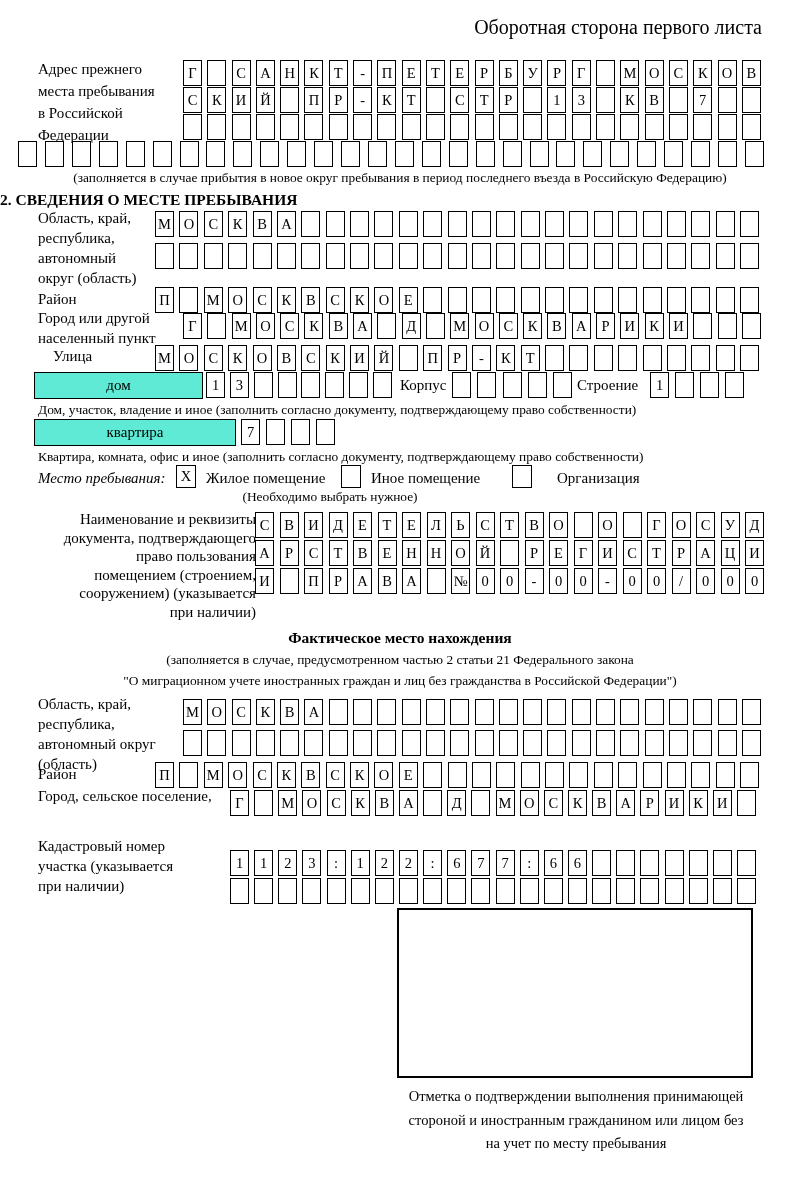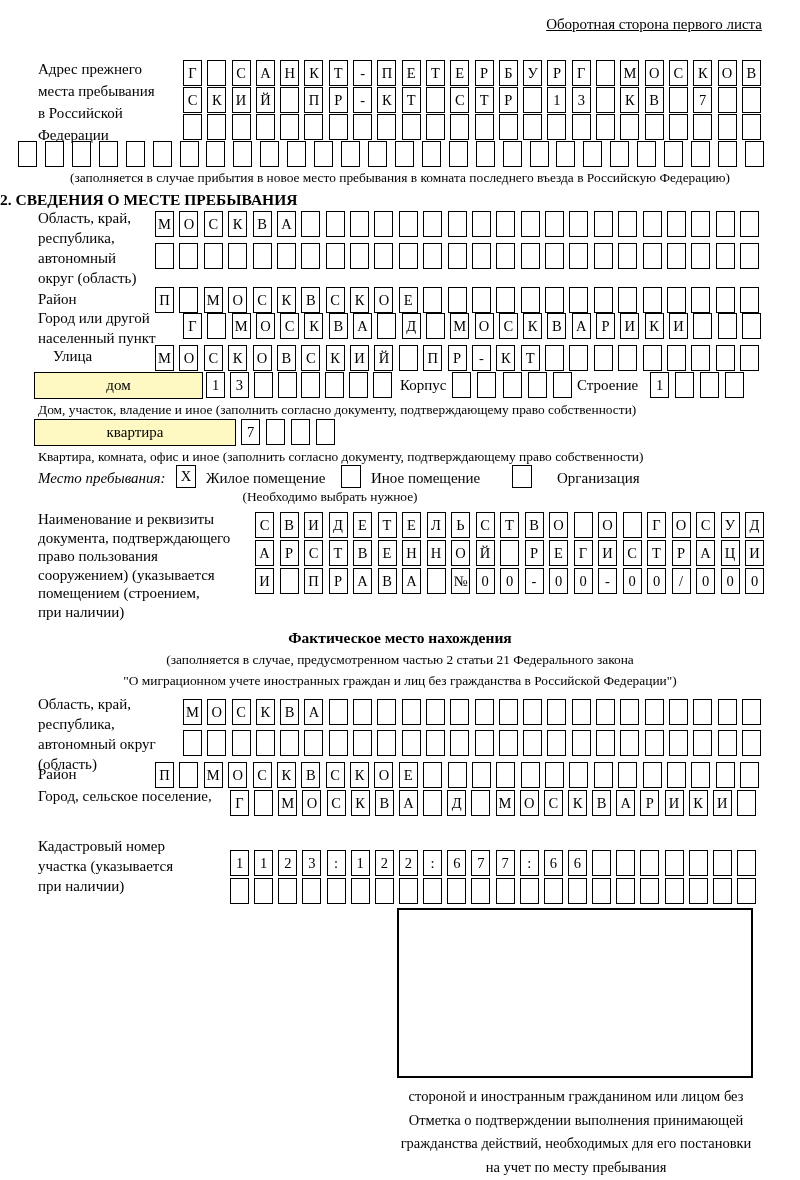--- a/index.html
+++ b/index.html
@@ -9,25 +9,25 @@
   .lh22{line-height:22px;}
   .lh18{line-height:18.5px;}
   .cap{position:absolute;font-size:13.4px;color:#000;white-space:nowrap;}
   .center{left:0;width:800px;text-align:center;}
   .title{position:absolute;font-weight:bold;font-size:15.5px;}
   .cells{position:absolute;display:flex;justify-content:space-between;}
   .cell{box-sizing:border-box;width:19px;height:26px;border:1.5px solid #000;
         display:flex;align-items:center;justify-content:center;
         font-size:14.5px;padding-top:1px;background:#fff;}
   .wbox{position:absolute;box-sizing:border-box;height:27px;border:1.5px solid #000;
-        display:flex;align-items:center;justify-content:center;font-size:15px;background:#fef9c3;}
+        display:flex;align-items:center;justify-content:center;font-size:15px;background:#5eead4;}
   .chk{position:absolute;box-sizing:border-box;width:20px;height:23px;border:1.5px solid #000;
        display:flex;align-items:center;justify-content:center;font-size:14.5px;background:#fff;}
   
-  #hdr{top:16px;right:38px;position:absolute;font-size:15px;text-decoration:underline;}
+  #hdr{top:16px;right:38px;position:absolute;font-size:20px;}
   #addr-lbl{left:38px;top:58px;width:155px;}
   #r-a1{left:183px;top:60px;width:578px;}
   #r-a2{left:183px;top:87px;width:578px;}
   #r-a3{left:183px;top:114px;width:578px;}
   #r-ov{left:18px;top:141px;width:746px;}
   #n-addr{top:170px;}
   #t-sec2{top:191px;left:0;width:800px;text-align:left;}
   #reg-lbl{left:38px;top:208px;width:125px;}
   #r-reg1{left:155px;top:211px;width:604px;}
   #r-reg2{left:155px;top:243px;width:604px;}
@@ -48,21 +48,21 @@
   #r-apt{left:241px;top:419px;width:94px;}
   #n-apt{left:38px;top:449px;}
   #stay-lbl{left:38px;top:468px;font-style:italic;}
   #chk1{left:176px;top:465px;}
   #opt1{left:206px;top:468px;}
   #chk2{left:341px;top:465px;}
   #opt2{left:371px;top:468px;}
   #chk3{left:512px;top:465px;}
   #opt3{left:557px;top:468px;}
   #n-stay{top:489px;left:0;width:660px;text-align:center;}
-  #doc-lbl{left:38px;top:510px;width:218px;}
+  #doc-lbl{left:38px;top:510px;width:218px;text-align:right;}
   #r-doc1{left:255px;top:512px;width:509px;}
   #r-doc2{left:255px;top:540px;width:509px;}
   #r-doc3{left:255px;top:568px;width:509px;}
   #t-fact{top:629px;left:0;width:800px;text-align:center;font-size:15.5px;}
   #n-fact1{top:652px;}
   #n-fact2{top:673px;}
   #freg-lbl{left:38px;top:694px;width:140px;}
   #r-freg1{left:183px;top:699px;width:578px;}
   #r-freg2{left:183px;top:730px;width:578px;}
   #fdis-lbl{left:38px;top:764px;}
@@ -191,21 +191,21 @@
       <span class="cell"></span>
       <span class="cell"></span>
       <span class="cell"></span>
       <span class="cell"></span>
       <span class="cell"></span>
       <span class="cell"></span>
       <span class="cell"></span>
       <span class="cell"></span>
       <span class="cell"></span>
     </div>
-  <div id="n-addr" class="cap center">(заполняется в случае прибытия в новое место пребывания в комната последнего въезда в Российскую Федерацию)</div>
+  <div id="n-addr" class="cap center">(заполняется в случае прибытия в новое округ пребывания в период последнего въезда в Российскую Федерацию)</div>
 
   <div id="t-sec2" class="title">2. СВЕДЕНИЯ О МЕСТЕ ПРЕБЫВАНИЯ</div>
 
   <div id="reg-lbl" class="lbl">
     <div>Область, край,</div>
     <div>республика,</div>
     <div>автономный</div>
     <div>округ (область)</div>
   </div>
   <div id="r-reg1" class="cells">
@@ -395,22 +395,22 @@
   <div id="chk2" class="chk"></div>
   <div id="opt2" class="lbl">Иное помещение</div>
   <div id="chk3" class="chk"></div>
   <div id="opt3" class="lbl">Организация</div>
   <div id="n-stay" class="cap">(Необходимо выбрать нужное)</div>
 
   <div id="doc-lbl" class="lbl lh18">
     <div>Наименование и реквизиты</div>
     <div>документа, подтверждающего</div>
     <div>право пользования</div>
+    <div>помещением (строением,</div>
     <div>сооружением) (указывается</div>
-    <div>помещением (строением,</div>
     <div>при наличии)</div>
   </div>
   <div id="r-doc1" class="cells">
       <span class="cell">С</span>
       <span class="cell">В</span>
       <span class="cell">И</span>
       <span class="cell">Д</span>
       <span class="cell">Е</span>
       <span class="cell">Т</span>
       <span class="cell">Е</span>
@@ -645,19 +645,18 @@
       <span class="cell"></span>
       <span class="cell"></span>
       <span class="cell"></span>
       <span class="cell"></span>
       <span class="cell"></span>
       <span class="cell"></span>
     </div>
 
   <div id="stamp-box"></div>
   <div id="stamp-cap">
+    <div>Отметка о подтверждении выполнения принимающей</div>
     <div>стороной и иностранным гражданином или лицом без</div>
-    <div>Отметка о подтверждении выполнения принимающей</div>
-    <div>гражданства действий, необходимых для его постановки</div>
     <div>на учет по месту пребывания</div>
   </div>
 
 </div>
 
 </body></html>

